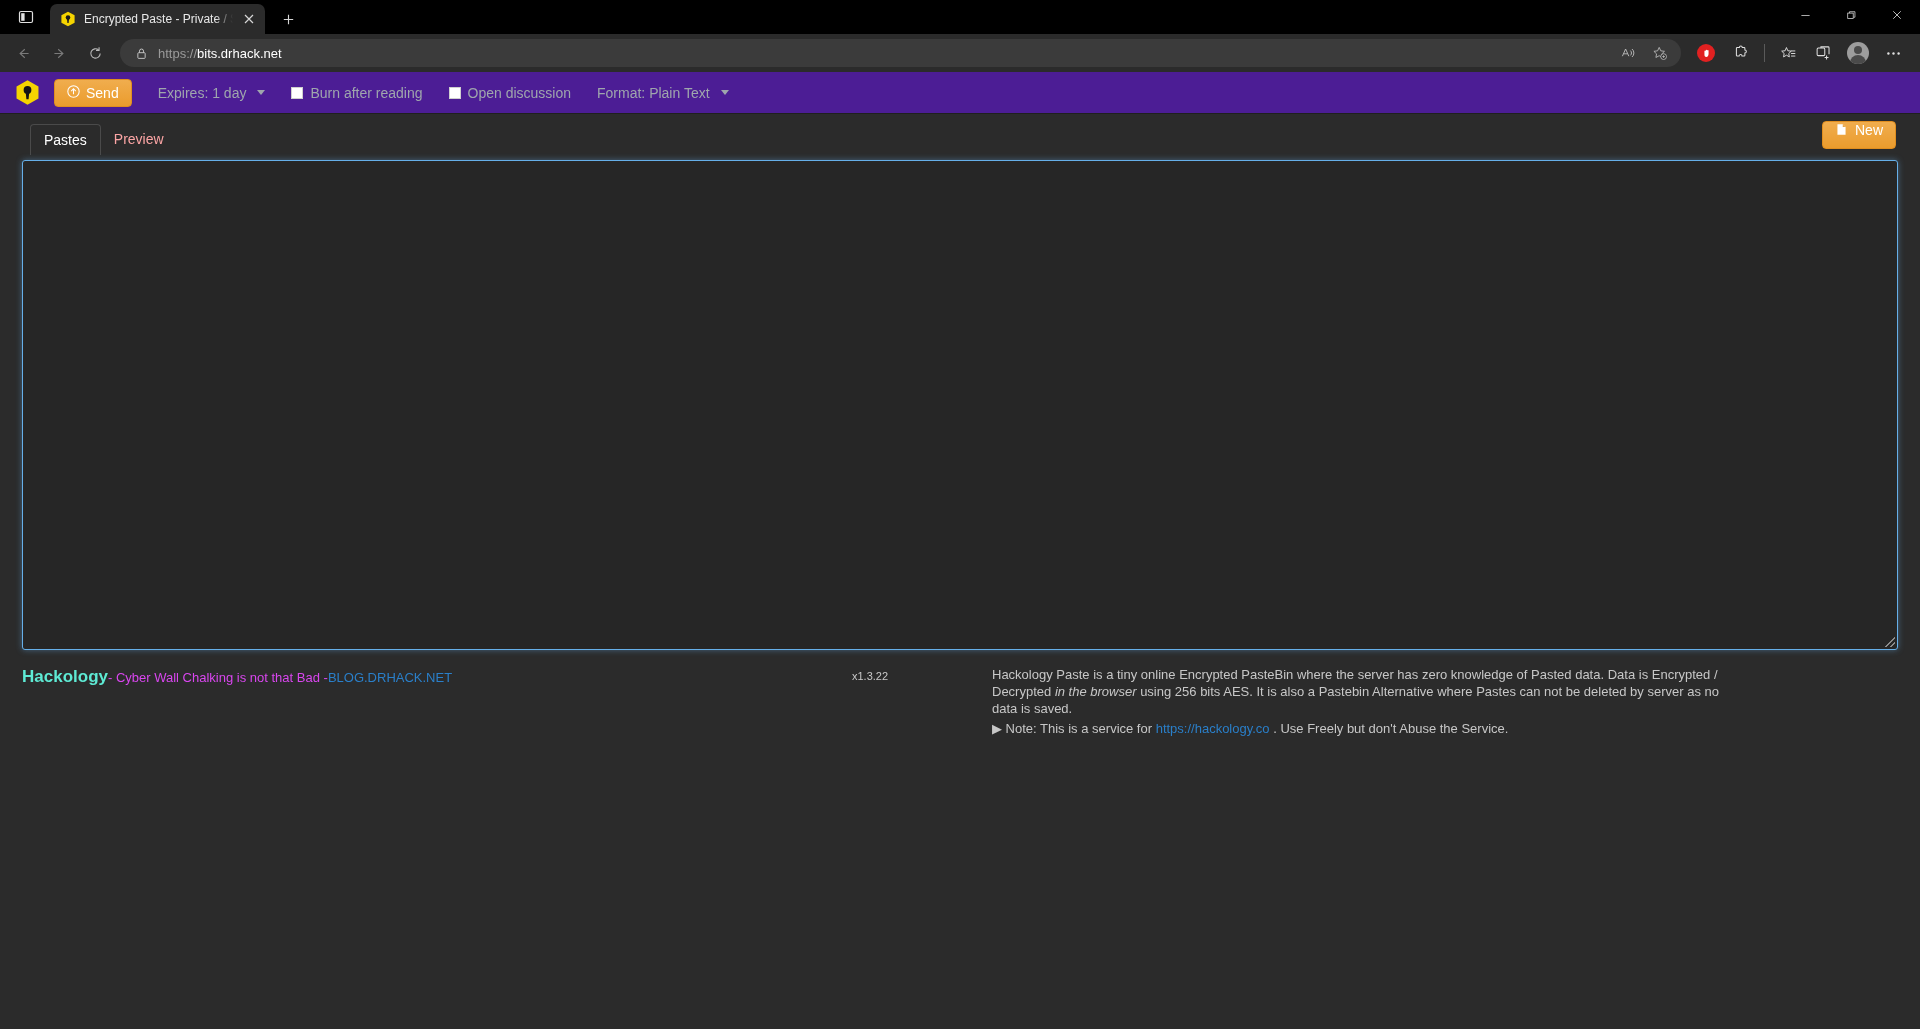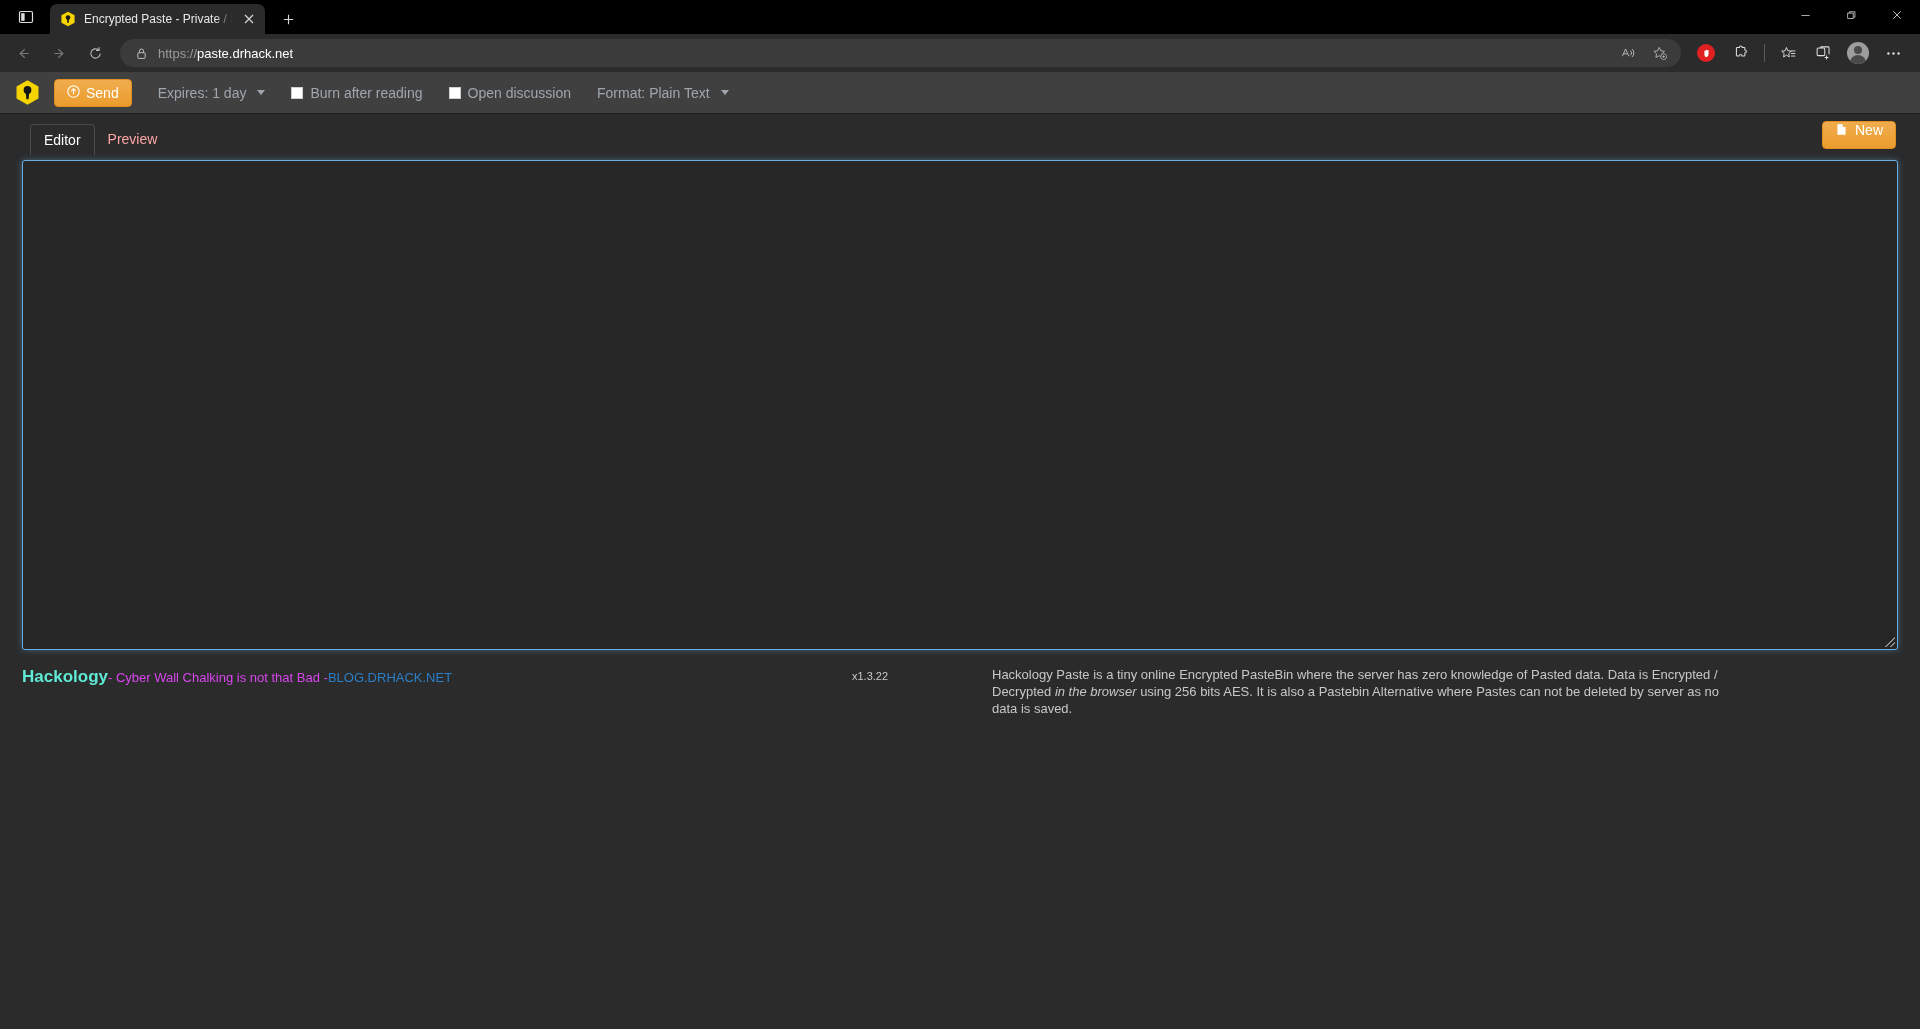--- a/index.html
+++ b/index.html
@@ -95,21 +95,21 @@
   }
   .adblock {
     width: 18px; height: 18px; border-radius: 50%; background: #e12121;
     display: flex; align-items: center; justify-content: center;
   }
 
   
   .page { width: 1920px; height: 955px; background: #2b2b2b; }
 
   .apptoolbar {
-    height: 42px; background: #404040;
+    height: 42px; background: #4c1d95;
     border-bottom: 1px solid #1f1f1f;
     display: flex; align-items: center; padding: 0 10px;
     font-size: 14px;
   }
   .logo { width: 34px; height: 34px; display: flex; align-items: center; justify-content: center; }
 
   .btn-send {
     background: linear-gradient(to bottom, #f0ad4e, #eb9c2d);
     border: 1px solid #e08e1f; border-radius: 4px;
     color: #ffffff; font-size: 14px;
@@ -255,21 +255,21 @@
         </svg>
     </div>
 
     <div class="omnibox">
       <span class="omni-lock">
         <svg viewBox="0 0 16 16" width="13" height="13">
             <rect x="3.5" y="7" width="9" height="7" rx="1" fill="none" stroke="currentColor" stroke-width="1.1"></rect>
             <path d="M5.5 7 V5 a2.5 2.5 0 0 1 5 0 V7" fill="none" stroke="currentColor" stroke-width="1.1"></path>
           </svg>
       </span>
-      <span class="omni-url"><span class="scheme">https://</span><span>paste.drhack.net</span></span>
+      <span class="omni-url"><span class="scheme">https://</span><span>bits.drhack.net</span></span>
       <span class="omni-actions">
         <span class="navbtn">
           <svg viewBox="0 0 20 20" width="16" height="16">
               <path d="M3 14 L7 5 L11 14 M4.6 11 H9.4" fill="none" stroke="#b9b9b9" stroke-width="1.2"></path>
               <path d="M13 7 a4 4 0 0 1 0 6 M15 5 a6.5 6.5 0 0 1 0 10" fill="none" stroke="#b9b9b9" stroke-width="1.2"></path>
             </svg>
         </span>
         <span class="navbtn">
           <svg viewBox="0 0 20 20" width="16" height="16">
               <path d="M9 3 L11 7.3 L15.6 7.9 L12.3 11.1 L13.1 15.6 L9 13.4 L4.9 15.6 L5.7 11.1 L2.4 7.9 L7 7.3 Z" fill="none" stroke="#b9b9b9" stroke-width="1.1"></path>
@@ -357,21 +357,21 @@
       <span>Open discussion</span>
     </div>
 
     <div class="tool-item">
       <span>Format: Plain Text</span>
       <span class="caret"></span>
     </div>
   </div>
 
   <div class="tabsrow">
-    <div class="ptab active">Editor</div>
+    <div class="ptab active">Pastes</div>
     <div class="ptab link">Preview</div>
 
     <div class="new-btn">
       <span>
         <svg viewBox="0 0 16 16" width="13" height="15">
             <path d="M3 1.5 H9.5 L13 5 V14.5 H3 Z" fill="#ffffff"></path>
             <path d="M9.5 1.5 V5 H13" fill="#e6a444"></path>
           </svg>
       </span>
       <span>New</span>
@@ -390,15 +390,18 @@
       <span class="f-tag"> - Cyber Wall Chalking is not that Bad - </span>
       <span class="f-link">BLOG.DRHACK.NET</span>
     </div>
 
     <div class="f-ver">x1.3.22</div>
 
     <div class="f-right">
       <div>
         <span>Hackology Paste is a tiny online Encrypted PasteBin where the server has zero knowledge of Pasted data. Data is Encrypted / Decrypted </span><span class="it">in the browser</span><span> using 256 bits AES. It is also a Pastebin Alternative where Pastes can not be deleted by server as no data is saved.</span>
       </div>
+      <div class="f-note">
+        <span class="tri">▶</span><span> Note: This is a service for </span><span class="f-link">https://hackology.co</span><span> . Use Freely but don't Abuse the Service.</span>
+      </div>
     </div>
   </div>
 </div>
 
 </body></html>

